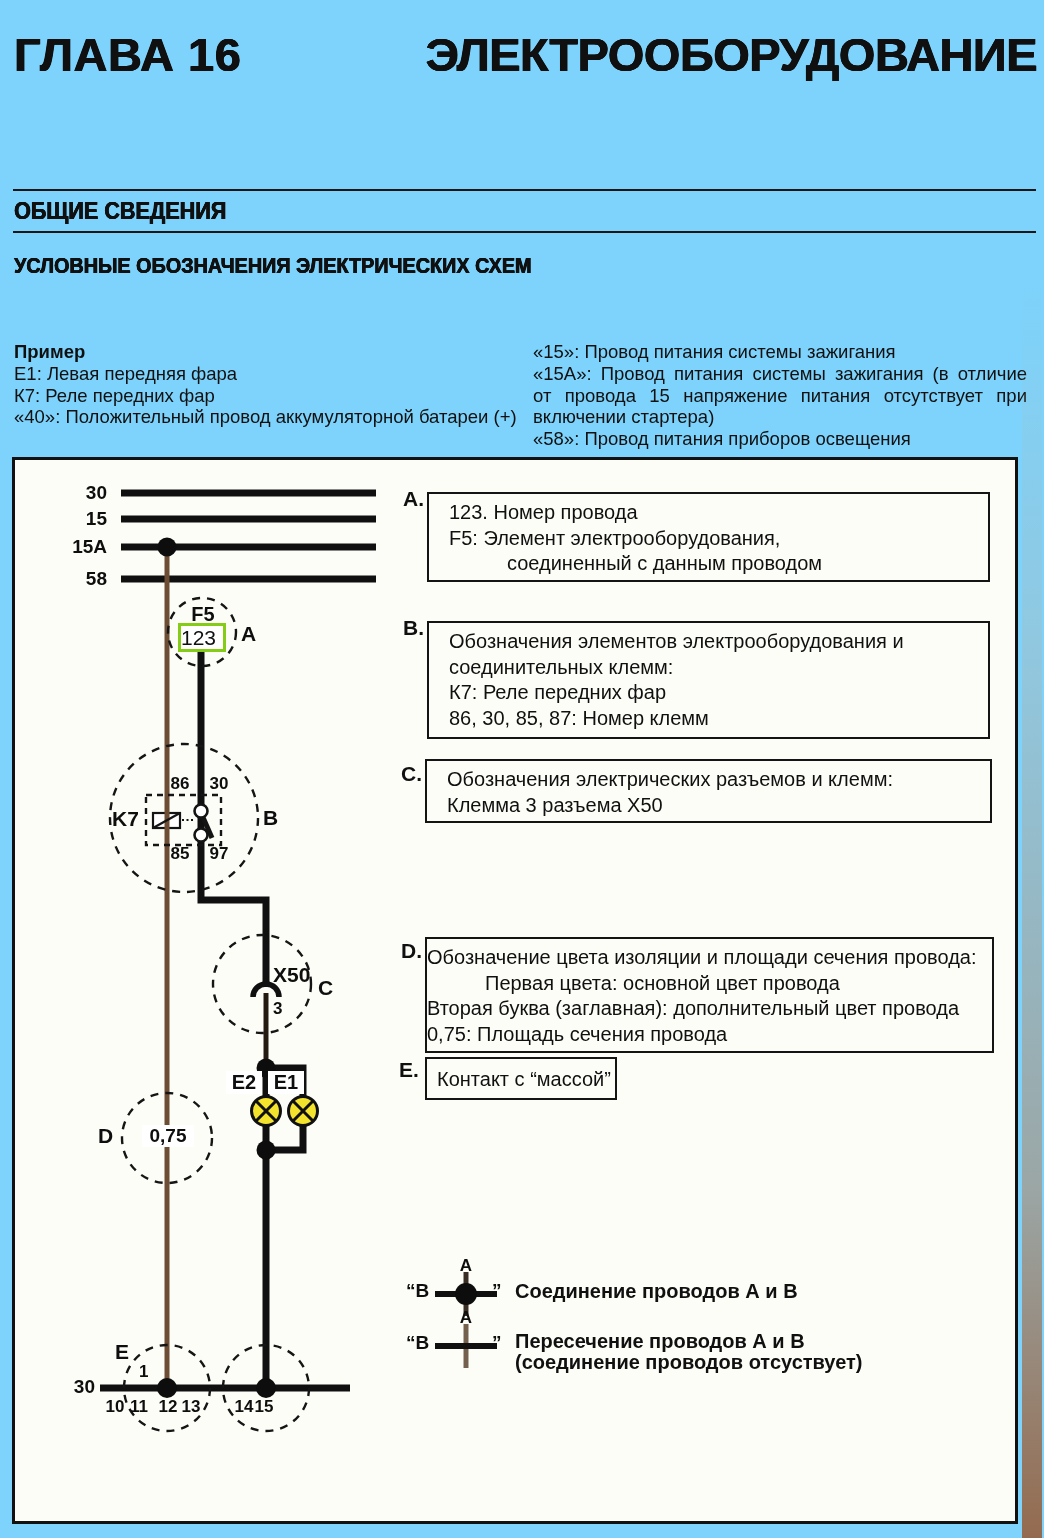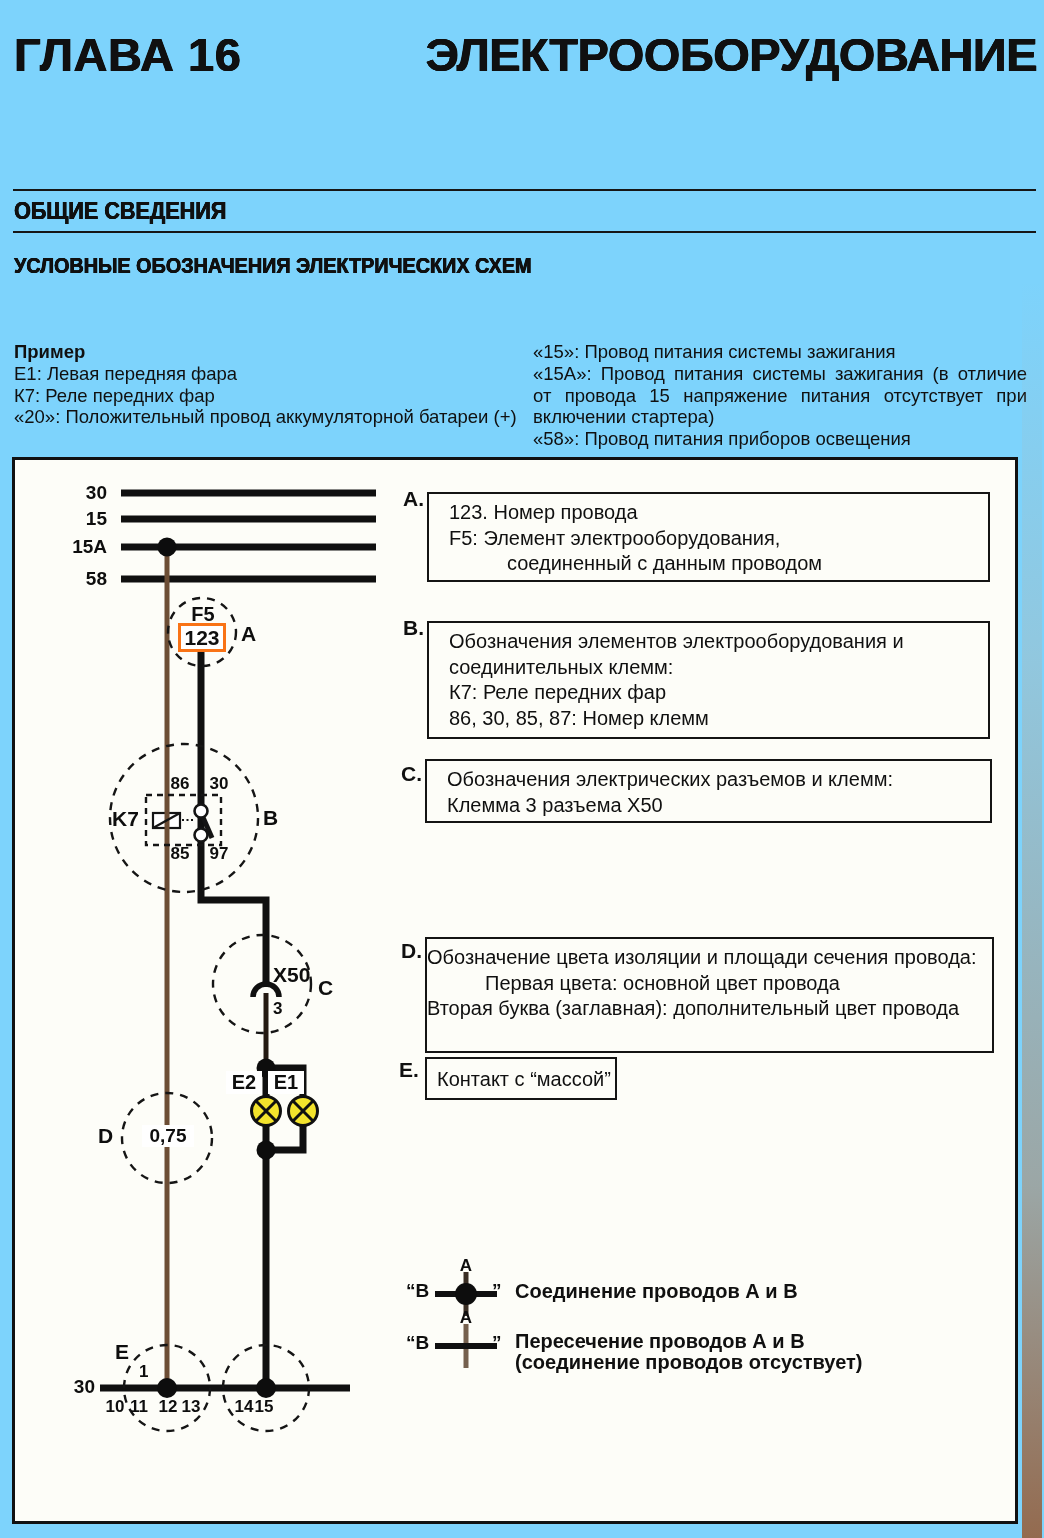--- a/index.html
+++ b/index.html
@@ -12,42 +12,42 @@
   .extxt{font-size:18.5px;line-height:21.8px;}
   .lb{position:absolute;font-weight:bold;white-space:nowrap;color:#0e0e0e;}
   .ctr{text-align:center;}
   .rgt{text-align:right;}
   .wbg{background:#ffffff;padding:0 2px;}
   .cbox{position:absolute;border:2.5px solid #141414;background:transparent;box-sizing:border-box;
         font-size:20px;line-height:25.5px;padding:6px 8px 0 20px;}
   .cbox .ind{padding-left:58px;}
   .cmark{position:absolute;font-weight:bold;font-size:21px;}
   .cap{position:absolute;font-weight:bold;font-size:20px;white-space:nowrap;}
-  .numbox{position:absolute;border:3px solid #f97316;background:#fff;box-sizing:border-box;
-          text-align:center;font-weight:bold;font-size:21px;line-height:24px;}
+  .numbox{position:absolute;border:3px solid #84cc16;background:#fff;box-sizing:border-box;
+          font-weight:normal;font-size:21px;line-height:24px;}
   svg{position:absolute;left:0;top:0;}
 </style>
 </head>
 <body>
 
 <div class="page">
 
   <div class="abs heavy" style="left:14px;top:27px;font-size:47px;letter-spacing:0.5px;">ГЛАВА 16</div>
   <div class="abs heavy" style="right:7px;top:27px;font-size:47px;letter-spacing:-0.5px;">ЭЛЕКТРООБОРУДОВАНИЕ</div>
 
   <div class="rule" style="left:13px;top:189px;width:1023px;height:2px;"></div>
   <div class="abs heavy" style="left:14px;top:197px;font-size:24px;"><span class="cond">ОБЩИЕ СВЕДЕНИЯ</span></div>
   <div class="rule" style="left:13px;top:231px;width:1023px;height:2px;"></div>
   <div class="abs heavy" style="left:14px;top:253px;font-size:22px;"><span class="cond">УСЛОВНЫЕ ОБОЗНАЧЕНИЯ ЭЛЕКТРИЧЕСКИХ СХЕМ</span></div>
 
   <div class="abs extxt" style="left:14px;top:341px;width:505px;">
     <div style="font-weight:bold;">Пример</div>
     <div>Е1: Левая передняя фара</div>
     <div>К7: Реле передних фар</div>
-    <div>«20»: Положительный провод аккумуляторной батареи (+)</div>
+    <div>«40»: Положительный провод аккумуляторной батареи (+)</div>
   </div>
   <div class="abs extxt" style="left:533px;top:341px;width:494px;">
     <div style="text-align:justify;">«15»: Провод питания системы зажигания</div>
     <div style="text-align:justify;">«15А»: Провод питания системы зажигания (в отличие от провода 15 напряжение питания отсутствует при включении стартера)</div>
     <div>«58»: Провод питания приборов освещения</div>
   </div>
 
   <div class="abs" style="left:12px;top:457px;width:1006px;height:1067px;border:3px solid #111;box-sizing:border-box;background:#fdfdf8;">
 
     <svg width="1000" height="1061" viewBox="0 0 1000 1061">
@@ -172,20 +172,21 @@
     <div class="cbox" style="left:410px;top:299px;width:567px;height:64px;">
       <div>Обозначения электрических разъемов и клемм:</div>
       <div>Клемма 3 разъема X50</div>
     </div>
 
     <div class="cmark" style="left:386px;top:479px;">D.</div>
     <div class="cbox" style="left:410px;top:477px;width:569px;height:116px;padding-left:0;">
       <div>Обозначение цвета изоляции и площади сечения провода:</div>
       <div class="ind">Первая цвета: основной цвет провода</div>
       <div>Вторая буква (заглавная): дополнительный цвет провода</div>
+      <div>0,75: Площадь сечения провода</div>
     </div>
 
     <div class="cmark" style="left:384px;top:598px;">E.</div>
     <div class="cbox" style="left:410px;top:597px;width:192px;height:43px;padding:8px 0 0 10px;">
       <div>Контакт с “массой”</div>
     </div>
 
     <div class="lb ctr" style="left:443px;top:796px;width:16px;font-size:17px;">A</div>
     <div class="lb" style="left:391px;top:820px;font-size:19px;">“B</div>
     <div class="lb" style="left:477px;top:820px;font-size:19px;">”</div>

